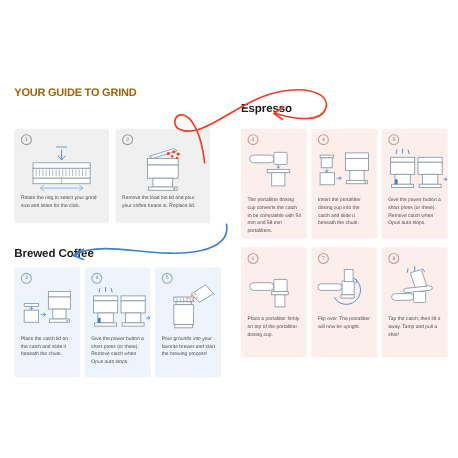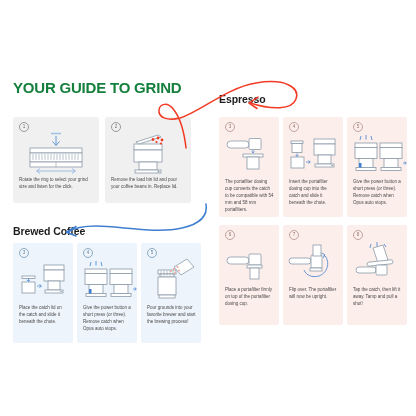--- a/index.html
+++ b/index.html
@@ -5,22 +5,22 @@
   html,body{margin:0;padding:0;}
   body{
     width:416px;height:416px;background:#ffffff;
     font-family:"Liberation Sans",sans-serif;
     color:#2b2b2b;position:relative;overflow:hidden;
   }
   .page{position:absolute;inset:0;}
 
   .title{
     position:absolute;left:13px;top:79px;
-    font-size:15px;font-weight:bold;letter-spacing:-0.2px;
-    color:#15803d;
+    font-size:10px;font-weight:bold;letter-spacing:-0.2px;
+    color:#a16207;
   }
 
   .section-head{
     position:absolute;font-size:10.5px;font-weight:bold;color:#1c1c1c;
     letter-spacing:-0.1px;
   }
   #brewed-head{left:13px;top:225px;}
   #espresso-head{left:219px;top:93px;}
 
   .panel{

